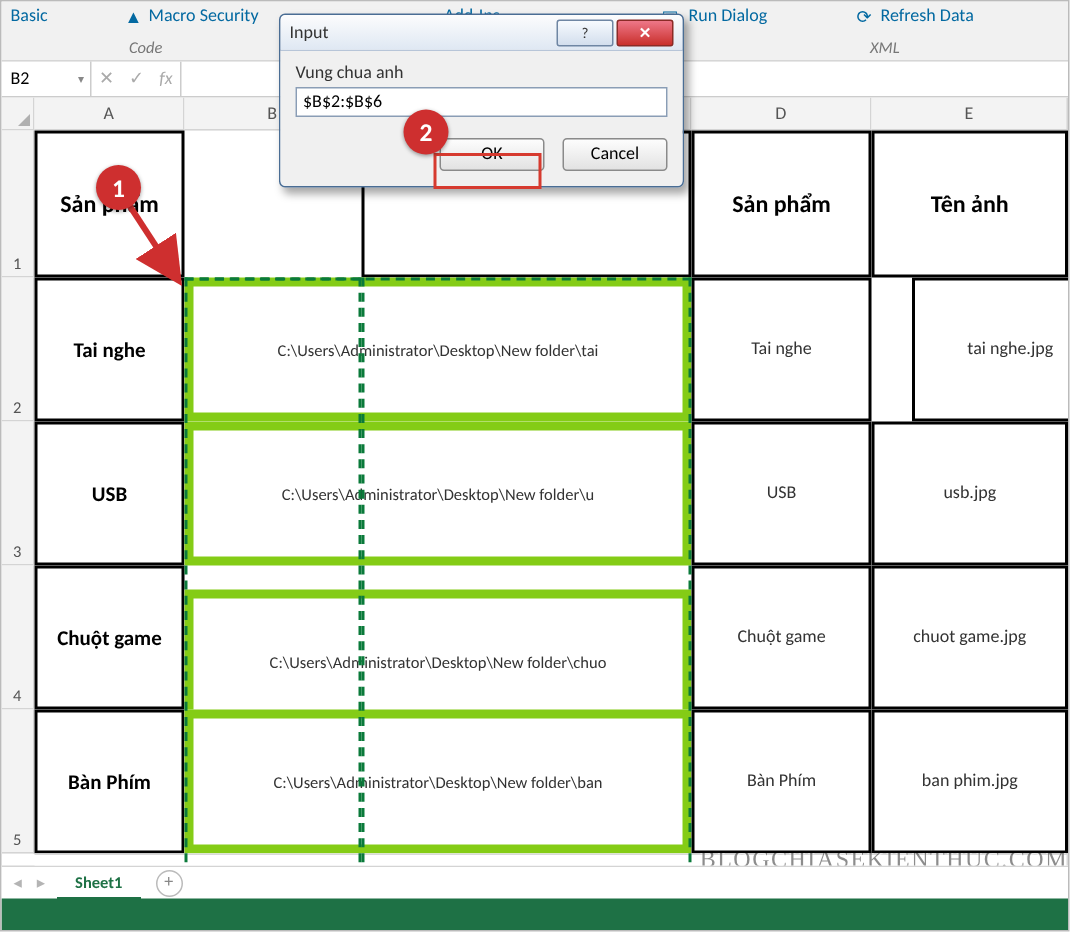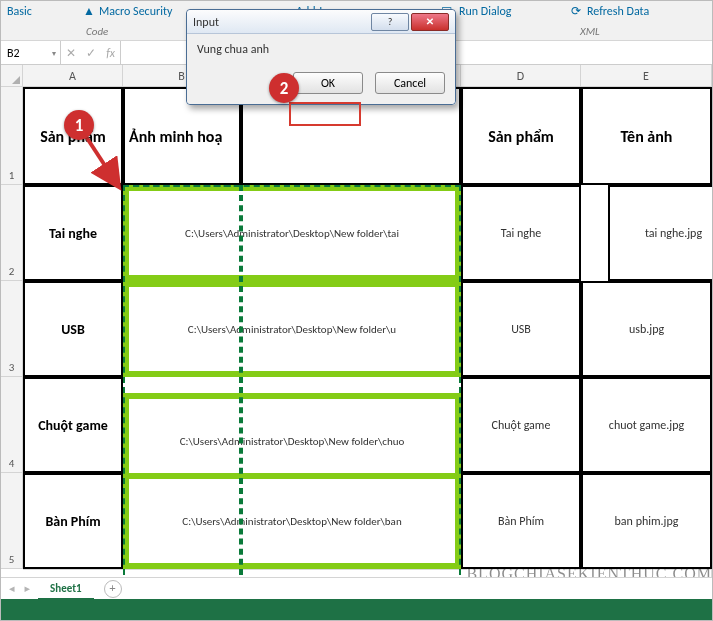--- a/index.html
+++ b/index.html
@@ -113,23 +113,20 @@
   <div class="rh" style="top:312px;height:96px">
       <span>4</span>
     </div>
   <div class="rh" style="top:408px;height:96px">
       <span>5</span>
     </div>
 
   <div class="cell hdr-cell" style="left:22px;top:22px;width:100px;height:98px">
       <span>Sản phẩm</span>
     </div>
-  <div class="cell hdr-cell" style="left:122px;top:22px;width:118px;height:98px;justify-content:flex-start;padding-left:4px">
-      <span>Ảnh minh hoạ</span>
-    </div>
   <div class="cell hdr-cell" style="left:240px;top:22px;width:220px;height:98px"></div>
   <div class="cell hdr-cell" style="left:460px;top:22px;width:120px;height:98px">
       <span>Sản phẩm</span>
     </div>
   <div class="cell hdr-cell" style="left:580px;top:22px;width:131px;height:98px">
       <span>Tên ảnh</span>
     </div>
 
   <div class="cell data-cell" style="left:22px;top:120px;width:100px;height:96px">
       <span>Tai nghe</span>
@@ -209,20 +206,21 @@
 </svg>
 
 <div class="dialog">
   <div class="dlg-title">
     <span class="t">Input</span>
     <button><span>?</span></button>
     <button class="close"><span>✕</span></button>
   </div>
   <div class="dlg-body">
     <div class="lbl">Vung chua anh</div>
+    <input type="text" value="$B$2:$B$6" style="">
   </div>
   <div class="dlg-btns">
     <button><span>OK</span></button>
     <button><span>Cancel</span></button>
   </div>
 </div>
 <div class="ok-hi" style="left:288px;top:101px;width:72px;height:24px"></div>
 <div class="callout" style="left:268px;top:72px">
     <span>2</span>
   </div>

